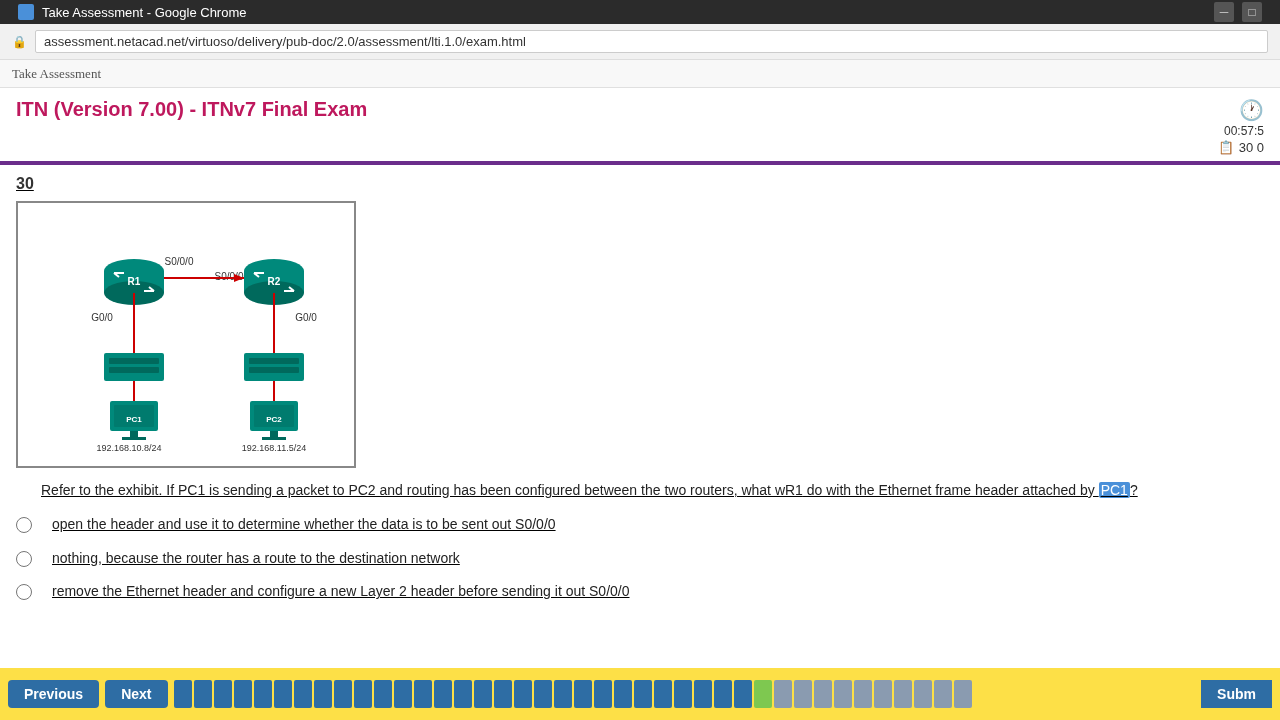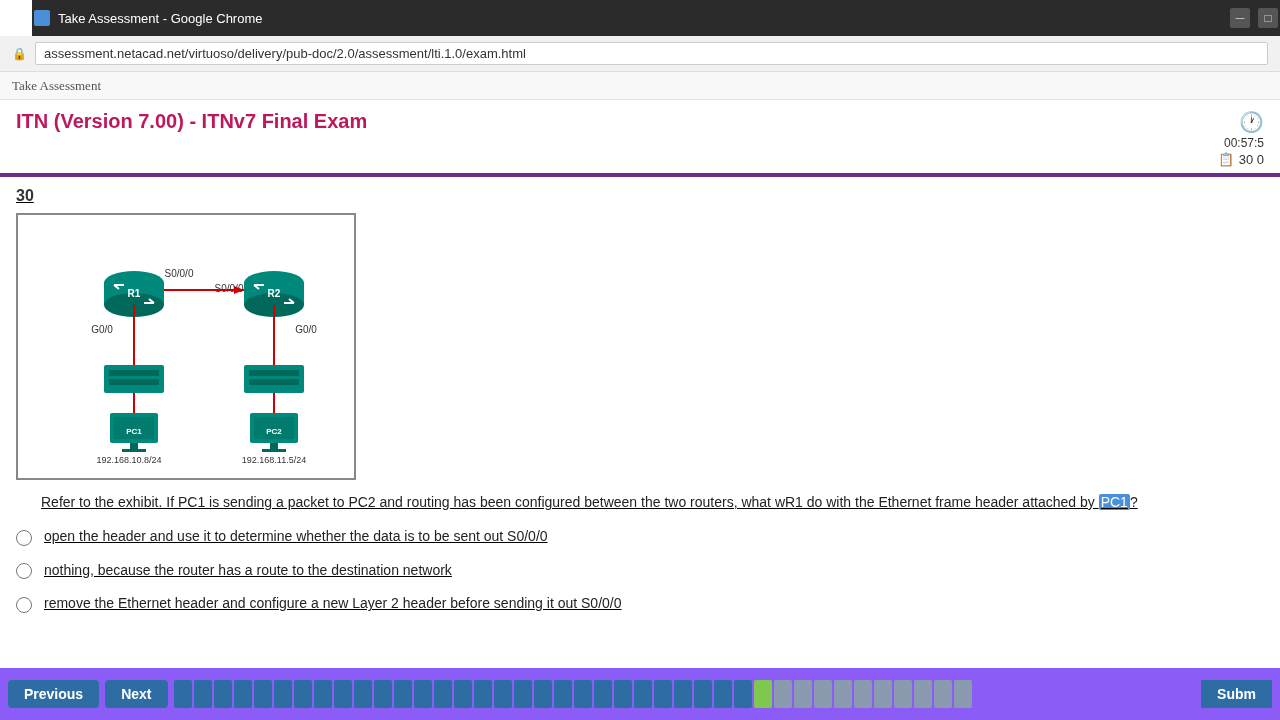--- a/index.html
+++ b/index.html
@@ -1,26 +1,25 @@
 <!DOCTYPE html>
 <html><head>
   <meta charset="utf-8">
   <style>
     * { margin: 0; padding: 0; box-sizing: border-box; }
     body { font-family: Arial, sans-serif; font-size: 14px; background: #fff; overflow: hidden; width: 1280px; height: 720px; }
 
     
     .browser-titlebar {
       background: #2b2b2b;
-      height: 36px;
+      height: 24px;
       display: flex;
       align-items: center;
-      padding: 0 2px;
+      padding: 0 18px;
       gap: 8px;
-      margin-left: 32px;
     }
     .browser-titlebar-icon {
       width: 16px; height: 16px;
       background: #4a90d9;
       border-radius: 2px;
       flex-shrink: 0;
     }
     .browser-titlebar-title {
       color: #fff;
       font-size: 13px;
@@ -130,43 +129,43 @@
     }
     .highlight {
       background: #4a90d9;
       color: #fff;
       padding: 0 2px;
       border-radius: 2px;
     }
 
     .answer-option {
       display: flex;
-      align-items: center;
-      gap: 12px;
+      align-items: flex-start;
+      gap: 20px;
       margin-bottom: 14px;
     }
     .answer-option input[type=radio] {
       margin-top: 2px;
       flex-shrink: 0;
       width: 16px; height: 16px;
     }
     .answer-option label {
       font-size: 14px;
       color: #222;
       line-height: 1.4;
     }
 
     
     .bottom-bar {
       position: fixed;
       bottom: 0;
       left: 0;
       right: 0;
       height: 52px;
-      background: #8b5cf6;
+      background: #fde047;
       display: flex;
       align-items: center;
       padding: 0 8px;
       gap: 6px;
     }
 
     .nav-btn {
       padding: 6px 16px;
       border: none;
       border-radius: 4px;

